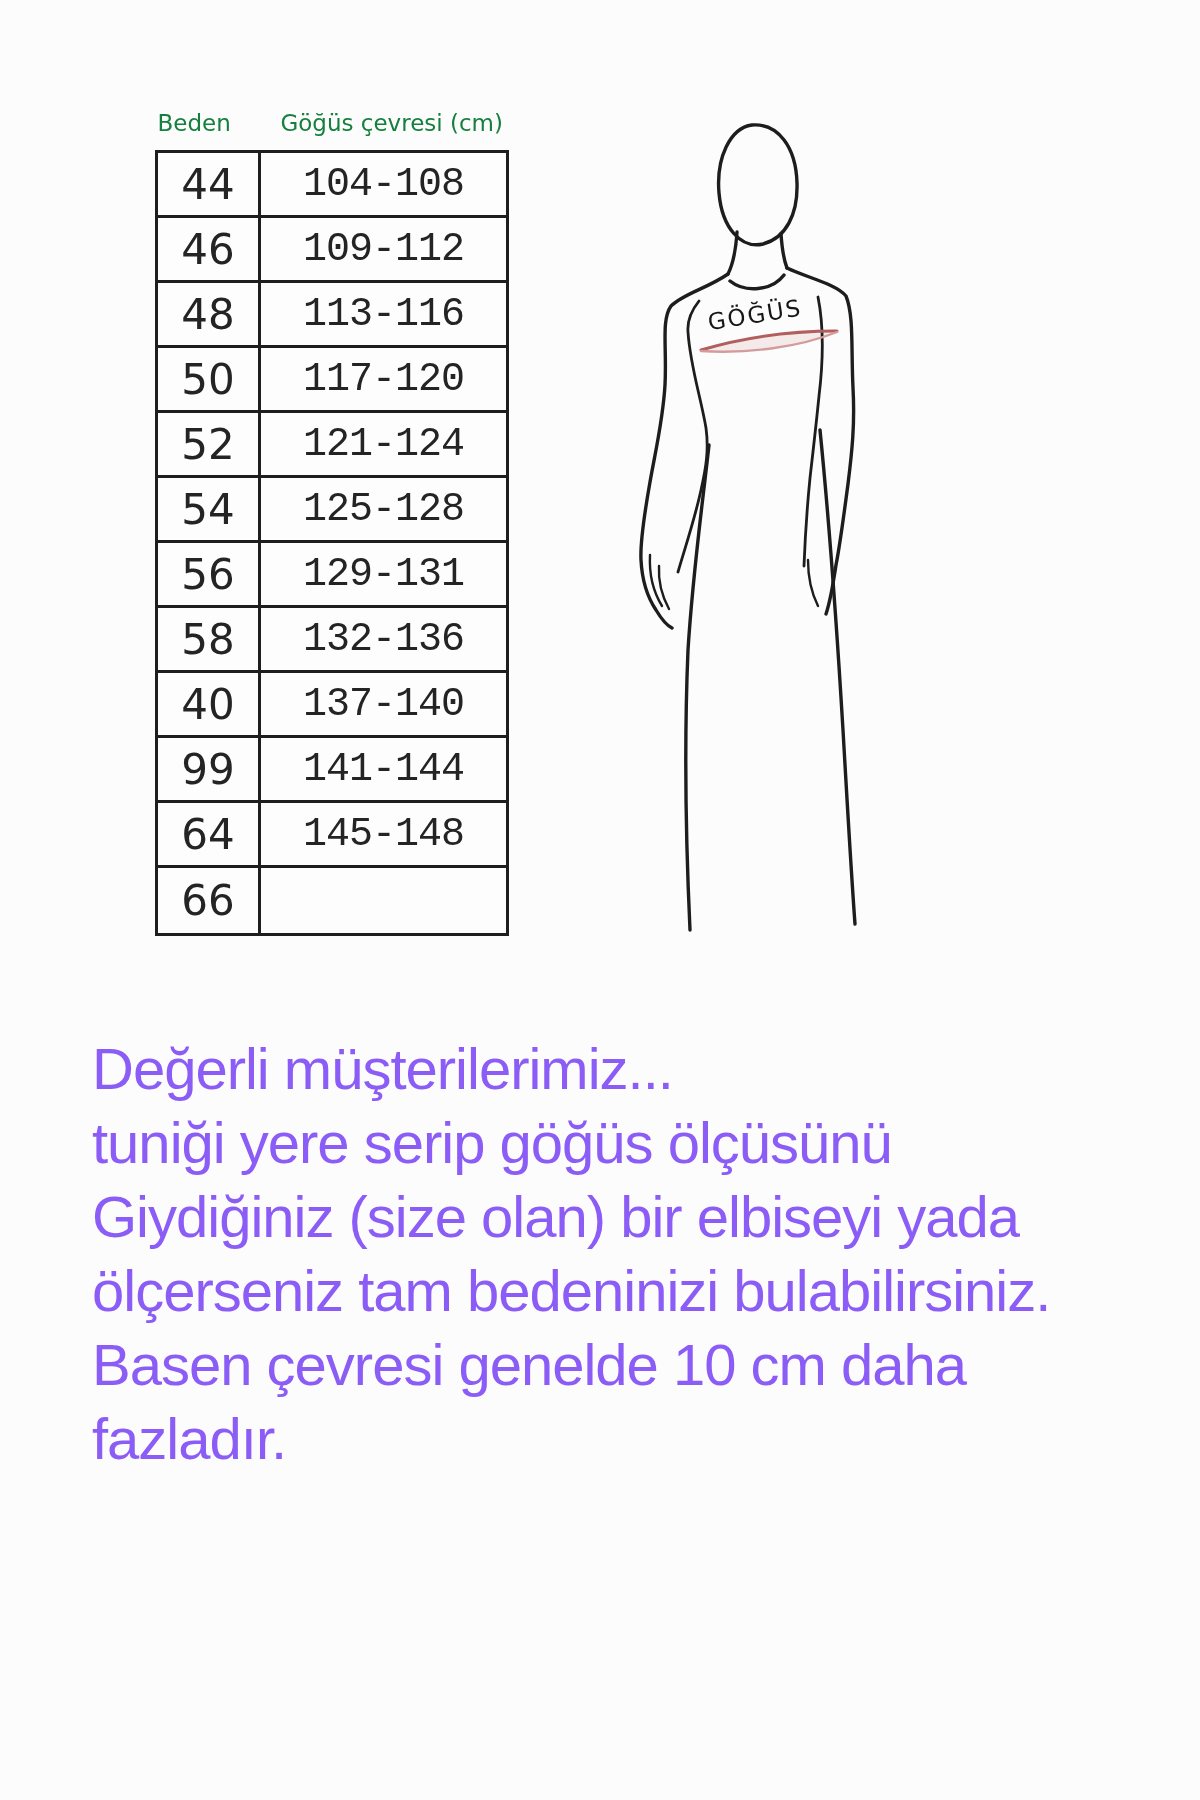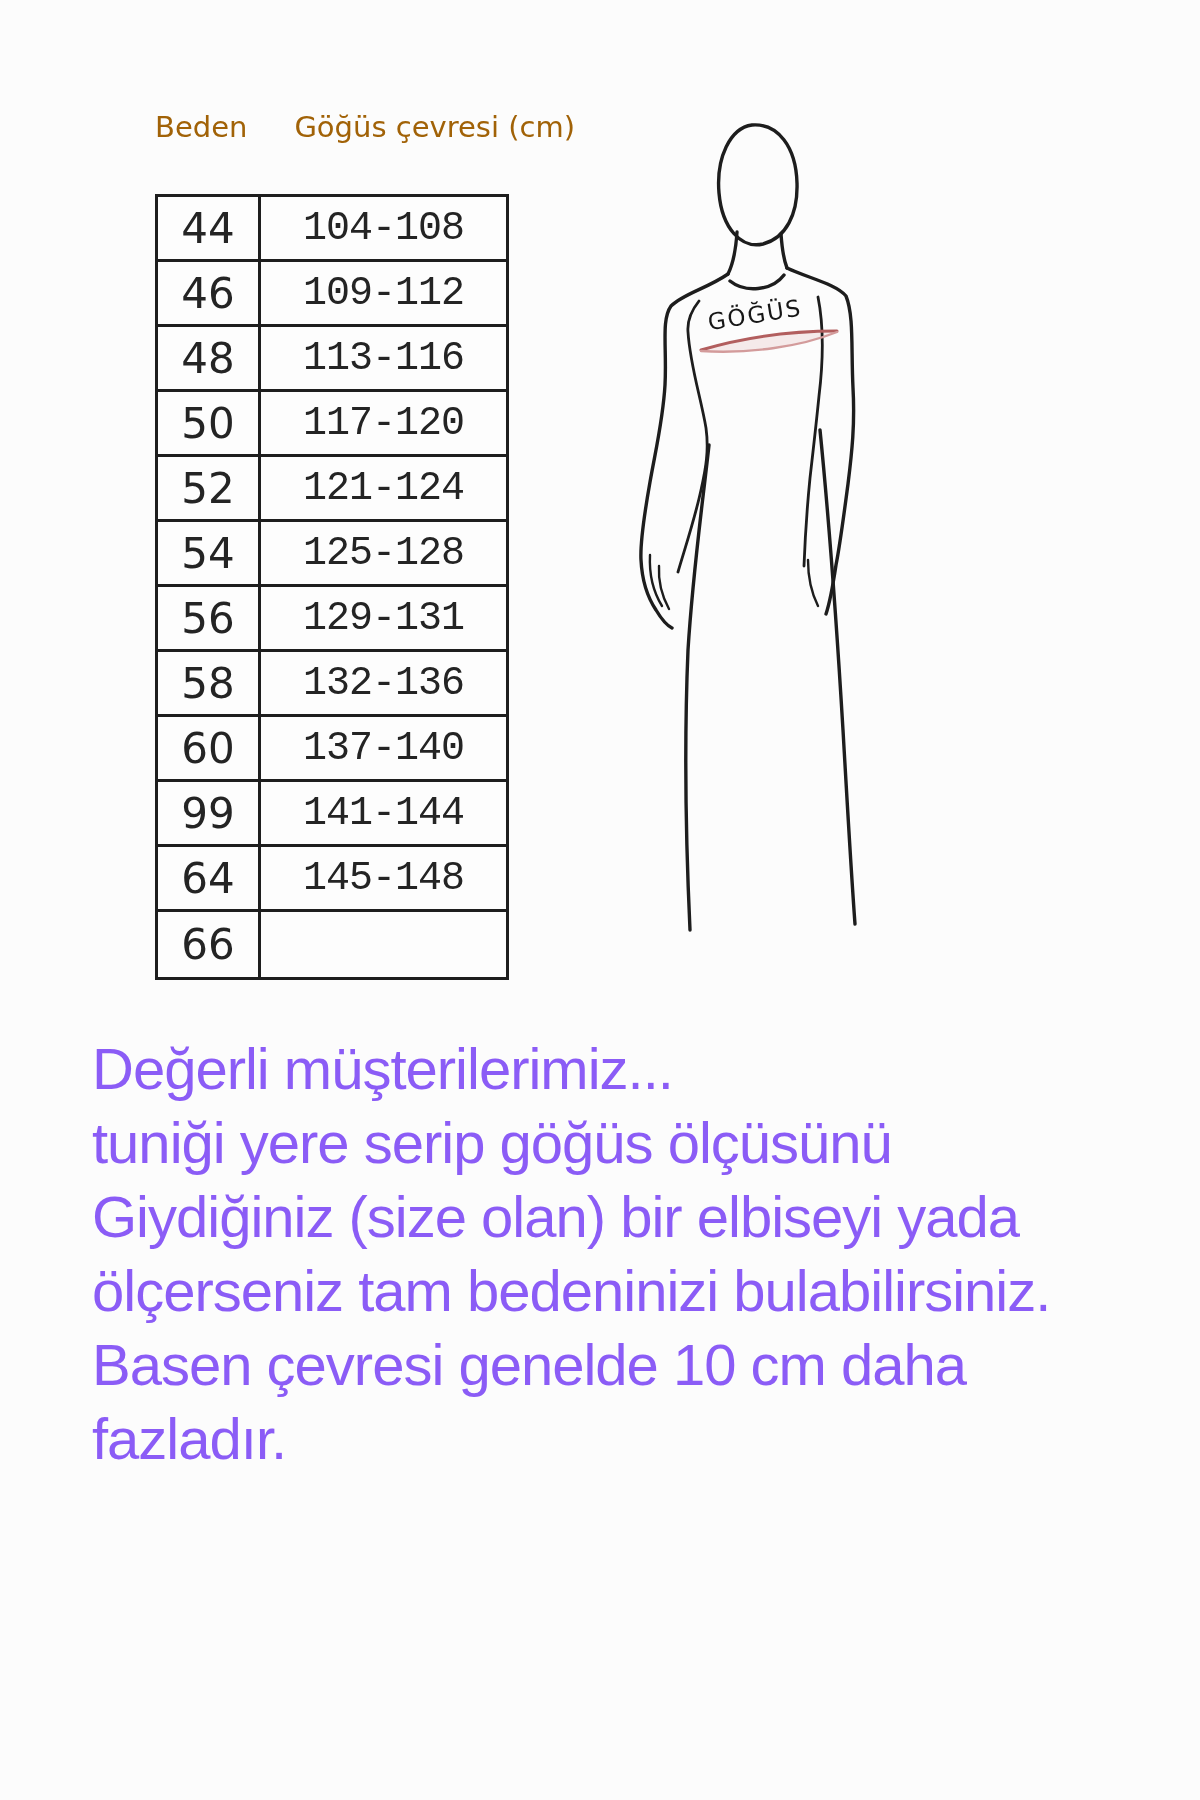--- a/index.html
+++ b/index.html
@@ -12,42 +12,41 @@
     font-family:"DejaVu Sans", sans-serif;
     color:#212121;
   }
   
   .table-header{
     position:absolute;
     left:155px; top:110px;
     width:348px;
     display:flex;
     align-items:baseline;
-    font-size:29px;
-    color:#a16207;
+    font-size:23px;
+    color:#15803d;
   }
   .table-header .col1{
     width:103px;
     text-align:center;
     white-space:nowrap;
   }
   .table-header .col2{
     flex:1;
     text-align:center;
     white-space:nowrap;
     margin-left:47px;
   }
   
   .size-table{
     position:absolute;
     left:155px; top:150px;
     width:348px;
     border:3px solid #1e1e1e;
     background:#fdfdfd;
-    margin-top:44px;
   }
   .size-table .row{
     display:flex;
     height:65px;
     box-sizing:border-box;
     border-bottom:3px solid #1e1e1e;
   }
   .size-table .row:last-child{border-bottom:none;}
   .size-table .cell{
     display:flex;
@@ -129,21 +128,21 @@
     </div>
     <div class="row">
       <div class="cell c-size">56</div>
       <div class="cell c-range">129-131</div>
     </div>
     <div class="row">
       <div class="cell c-size">58</div>
       <div class="cell c-range">132-136</div>
     </div>
     <div class="row">
-      <div class="cell c-size">60</div>
+      <div class="cell c-size">40</div>
       <div class="cell c-range">137-140</div>
     </div>
     <div class="row">
       <div class="cell c-size">99</div>
       <div class="cell c-range">141-144</div>
     </div>
     <div class="row">
       <div class="cell c-size">64</div>
       <div class="cell c-range">145-148</div>
     </div>

